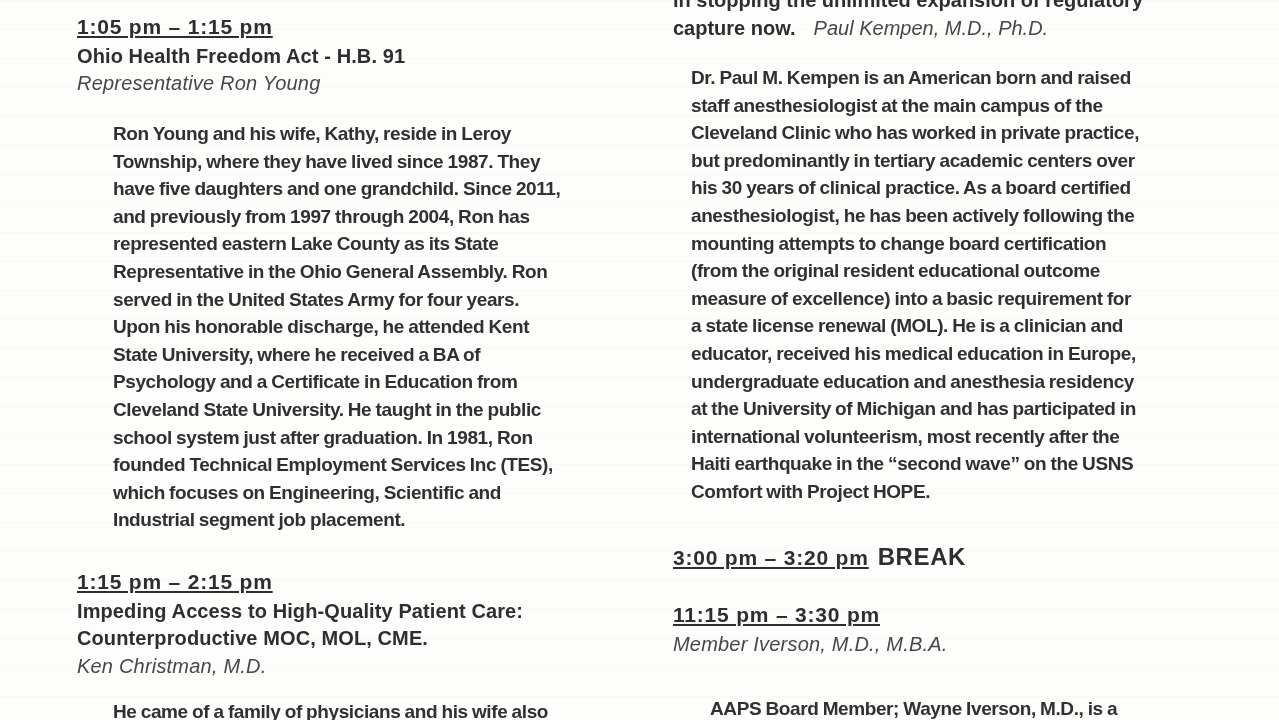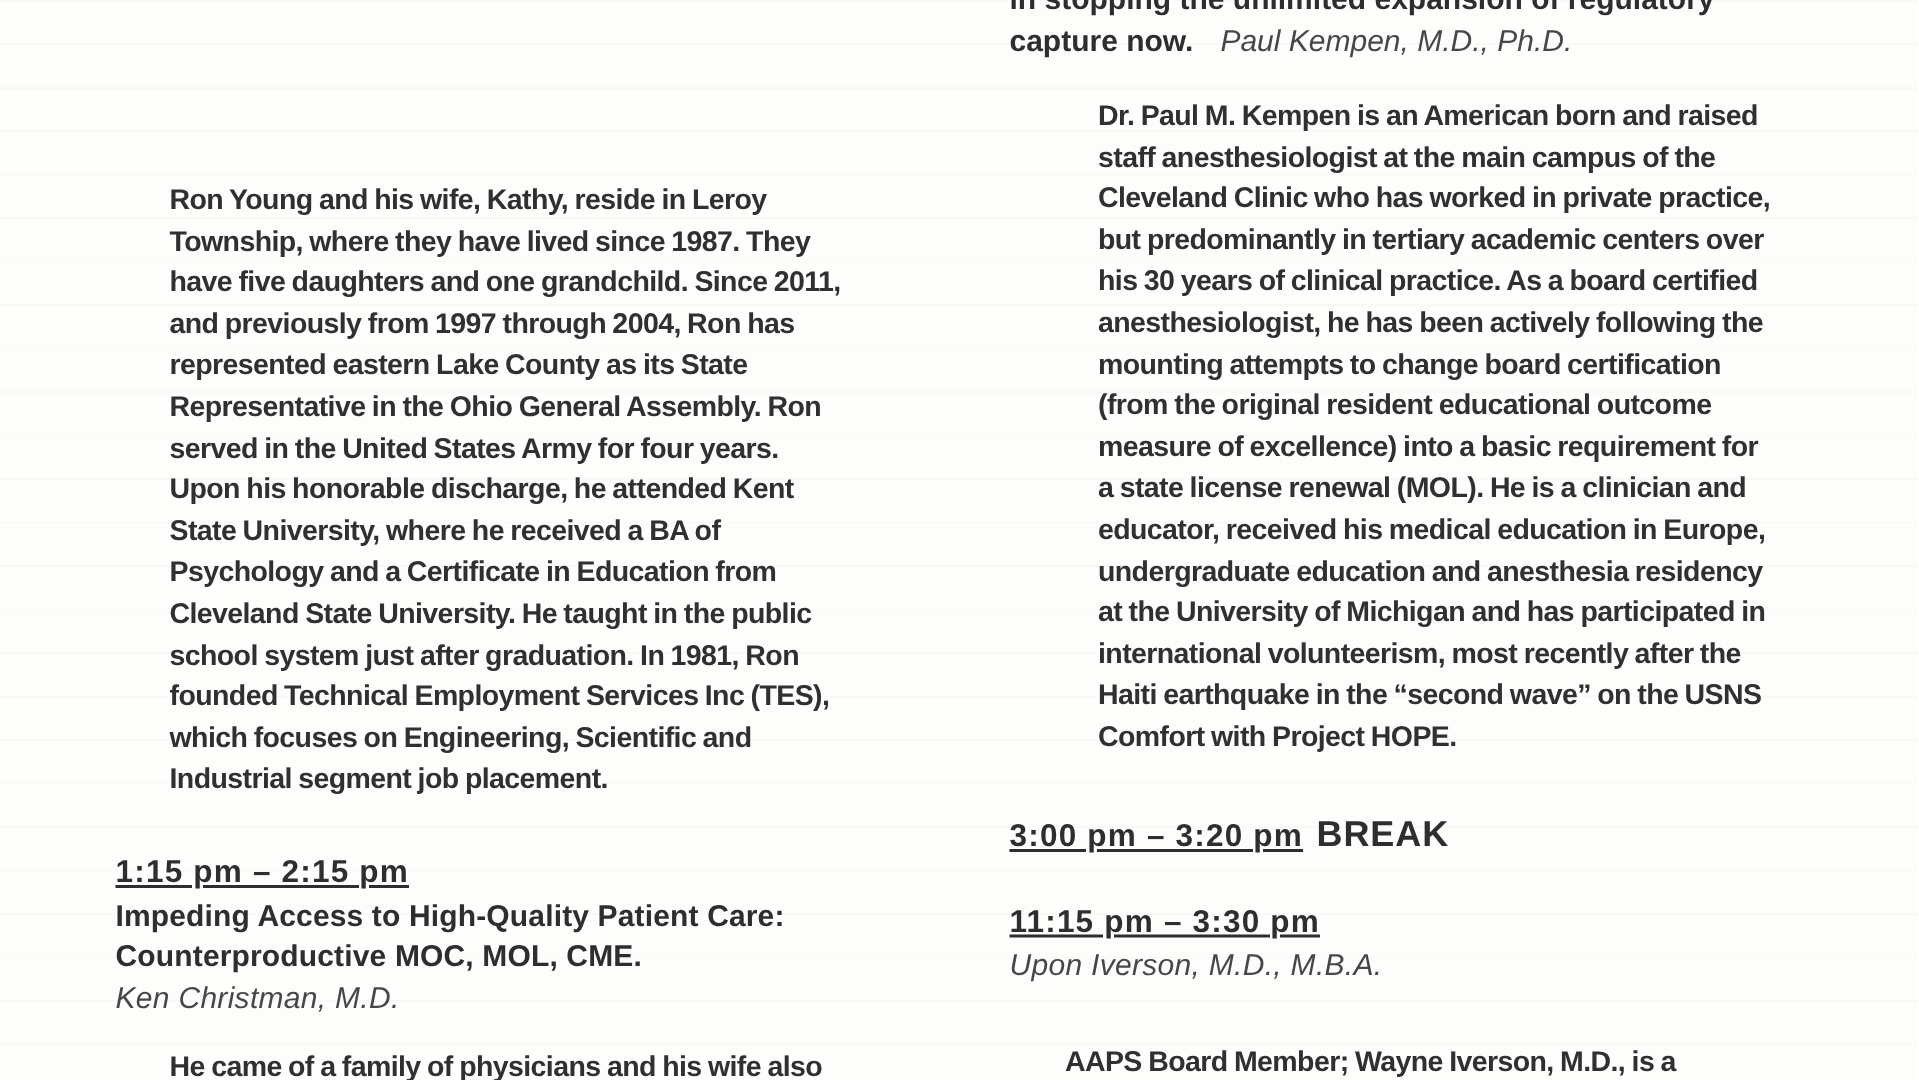--- a/index.html
+++ b/index.html
@@ -29,20 +29,25 @@
     letter-spacing:-0.4px; word-spacing:-0.6px;
     white-space:pre-line;
     color:#303030;
   }
 </style>
 </head>
 <body>
 
 <div class="page">
 
+  <div class="hblock" style="left:77px; top:13px;">
+    <div><span class="h-time">1:05 pm – 1:15 pm</span></div>
+    <div class="h-title">Ohio Health Freedom Act - H.B. 91</div>
+    <div class="h-speaker">Representative Ron Young</div>
+  </div>
 
   <div class="para" style="left:113px; top:120px; width:510px;">Ron Young and his wife, Kathy, reside in Leroy
 Township, where they have lived since 1987. They
 have five daughters and one grandchild. Since 2011,
 and previously from 1997 through 2004, Ron has
 represented eastern Lake County as its State
 Representative in the Ohio General Assembly. Ron
 served in the United States Army for four years.
 Upon his honorable discharge, he attended Kent
 State University, where he received a BA of
@@ -62,21 +67,21 @@
 
   <div class="para" style="left:113px; top:698px; width:510px;">He came of a family of physicians and his wife also</div>
 
   <div class="hblock" style="left:673px; top:-13px;">
     <div class="carry-end">in stopping the unlimited expansion of regulatory</div>
     <div>
       <span class="carry-end">capture now.</span><span class="carry-speaker">Paul Kempen, M.D., Ph.D.</span>
     </div>
   </div>
 
-  <div class="para" style="left:732px; top:64px; width:500px;">Dr. Paul M. Kempen is an American born and raised
+  <div class="para" style="left:691px; top:64px; width:500px;">Dr. Paul M. Kempen is an American born and raised
 staff anesthesiologist at the main campus of the
 Cleveland Clinic who has worked in private practice,
 but predominantly in tertiary academic centers over
 his 30 years of clinical practice. As a board certified
 anesthesiologist,  he has been actively following the
 mounting attempts to change board certification
 (from the original resident educational outcome
 measure of excellence) into a basic requirement for
 a state license renewal (MOL).  He is a clinician and
 educator, received his medical education in Europe,
@@ -85,18 +90,18 @@
 international volunteerism, most recently after the
 Haiti earthquake in the “second wave” on the USNS
 Comfort with Project HOPE.</div>
 
   <div class="hblock" style="left:673px; top:543px;">
     <div>
       <span class="h-time">3:00 pm – 3:20 pm</span><span class="h-break">BREAK</span>
     </div>
     <div>&nbsp;</div>
     <div><span class="h-time">11:15 pm – 3:30 pm</span></div>
-    <div class="h-speaker">Upon Iverson, M.D., M.B.A.</div>
+    <div class="h-speaker">Member Iverson, M.D., M.B.A.</div>
   </div>
 
   <div class="para" style="left:710px; top:695px; width:500px;">AAPS Board Member; Wayne Iverson, M.D., is a</div>
 
 </div>
 
 </body></html>

